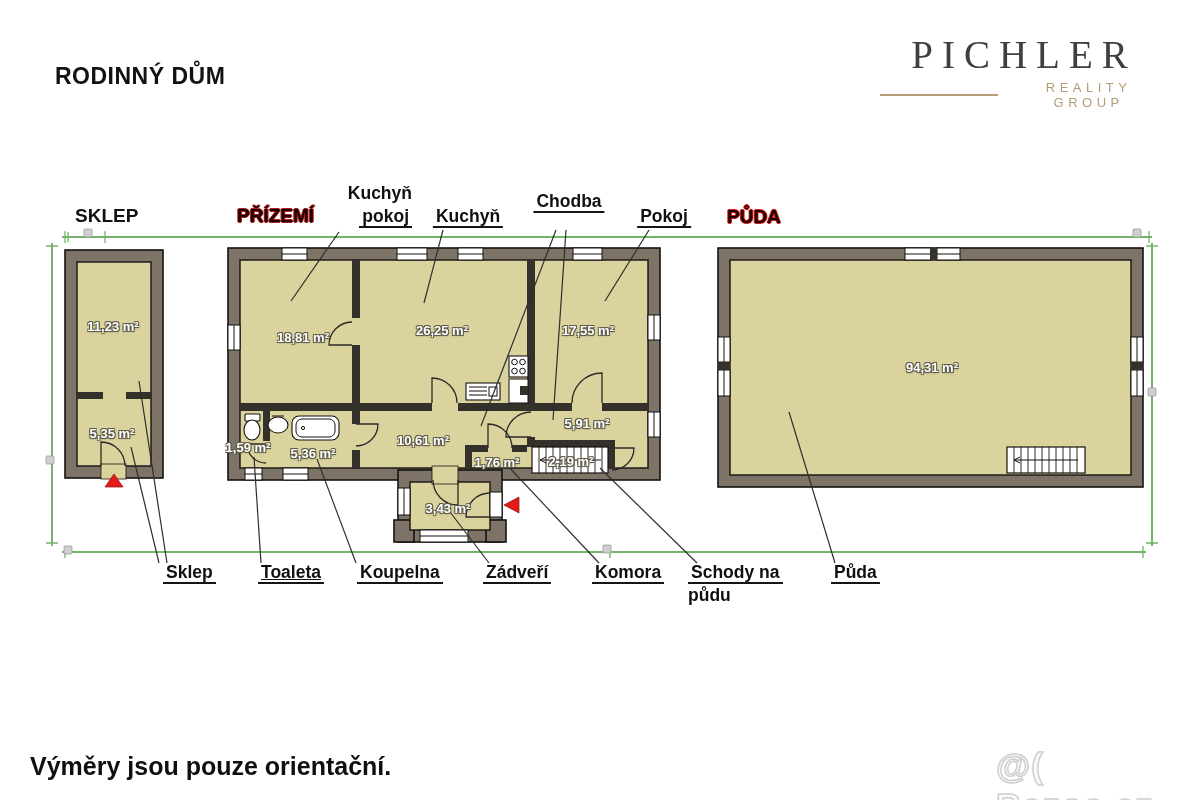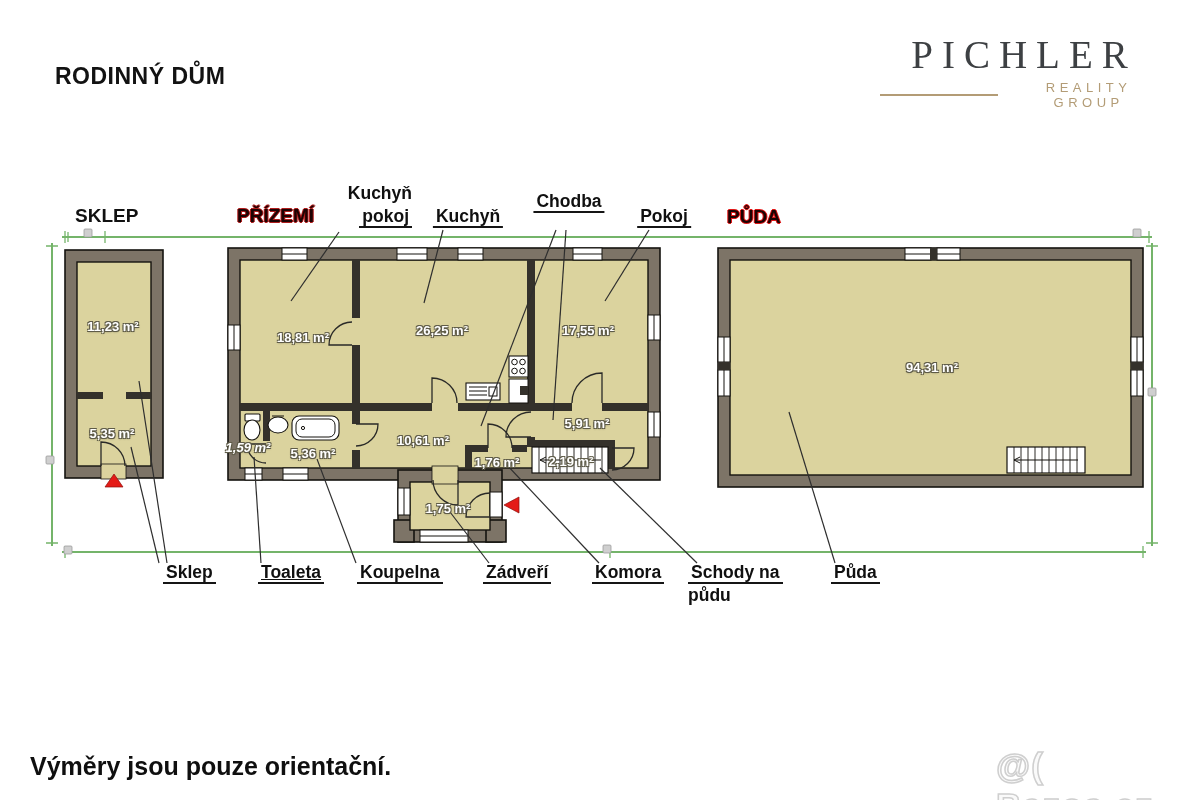--- a/index.html
+++ b/index.html
@@ -274,23 +274,23 @@
   </div>
   <div class="rlabel" style="left:831px;top:561px;"><span class="ul">Půda</span></div>
 
   <div class="area" style="left:113px;top:326px;">11,23 m²</div>
   <div class="area" style="left:112px;top:433px;">5,35 m²</div>
   <div class="area" style="left:295px;top:337px;margin-left:8px;">18,81 m²</div>
   <div class="area" style="left:442px;top:330px;">26,25 m²</div>
   <div class="area" style="left:588px;top:330px;text-align:right;">17,55 m²</div>
   <div class="area" style="left:423px;top:440px;">10,61 m²</div>
   <div class="area" style="left:587px;top:423px;">5,91 m²</div>
-  <div class="area" style="left:248px;top:447px;font-style:italic;">1,59 m²</div>
+  <div class="area" style="left:248px;top:447px;">1,59 m²</div>
   <div class="area" style="left:313px;top:453px;">5,36 m²</div>
   <div class="area" style="left:497px;top:462px;">1,76 m²</div>
   <div class="area" style="left:571px;top:461px;">2,19 m²</div>
-  <div class="area" style="left:448px;top:508px;">1,75 m²</div>
+  <div class="area" style="left:448px;top:508px;">3,43 m²</div>
   <div class="area" style="left:932px;top:367px;">94,31 m²</div>
 
   <div class="footer-note">Výměry jsou pouze orientační.</div>
   <div class="watermark">@( Bazos.cz</div>
 
 </div>
 
 </body></html>

